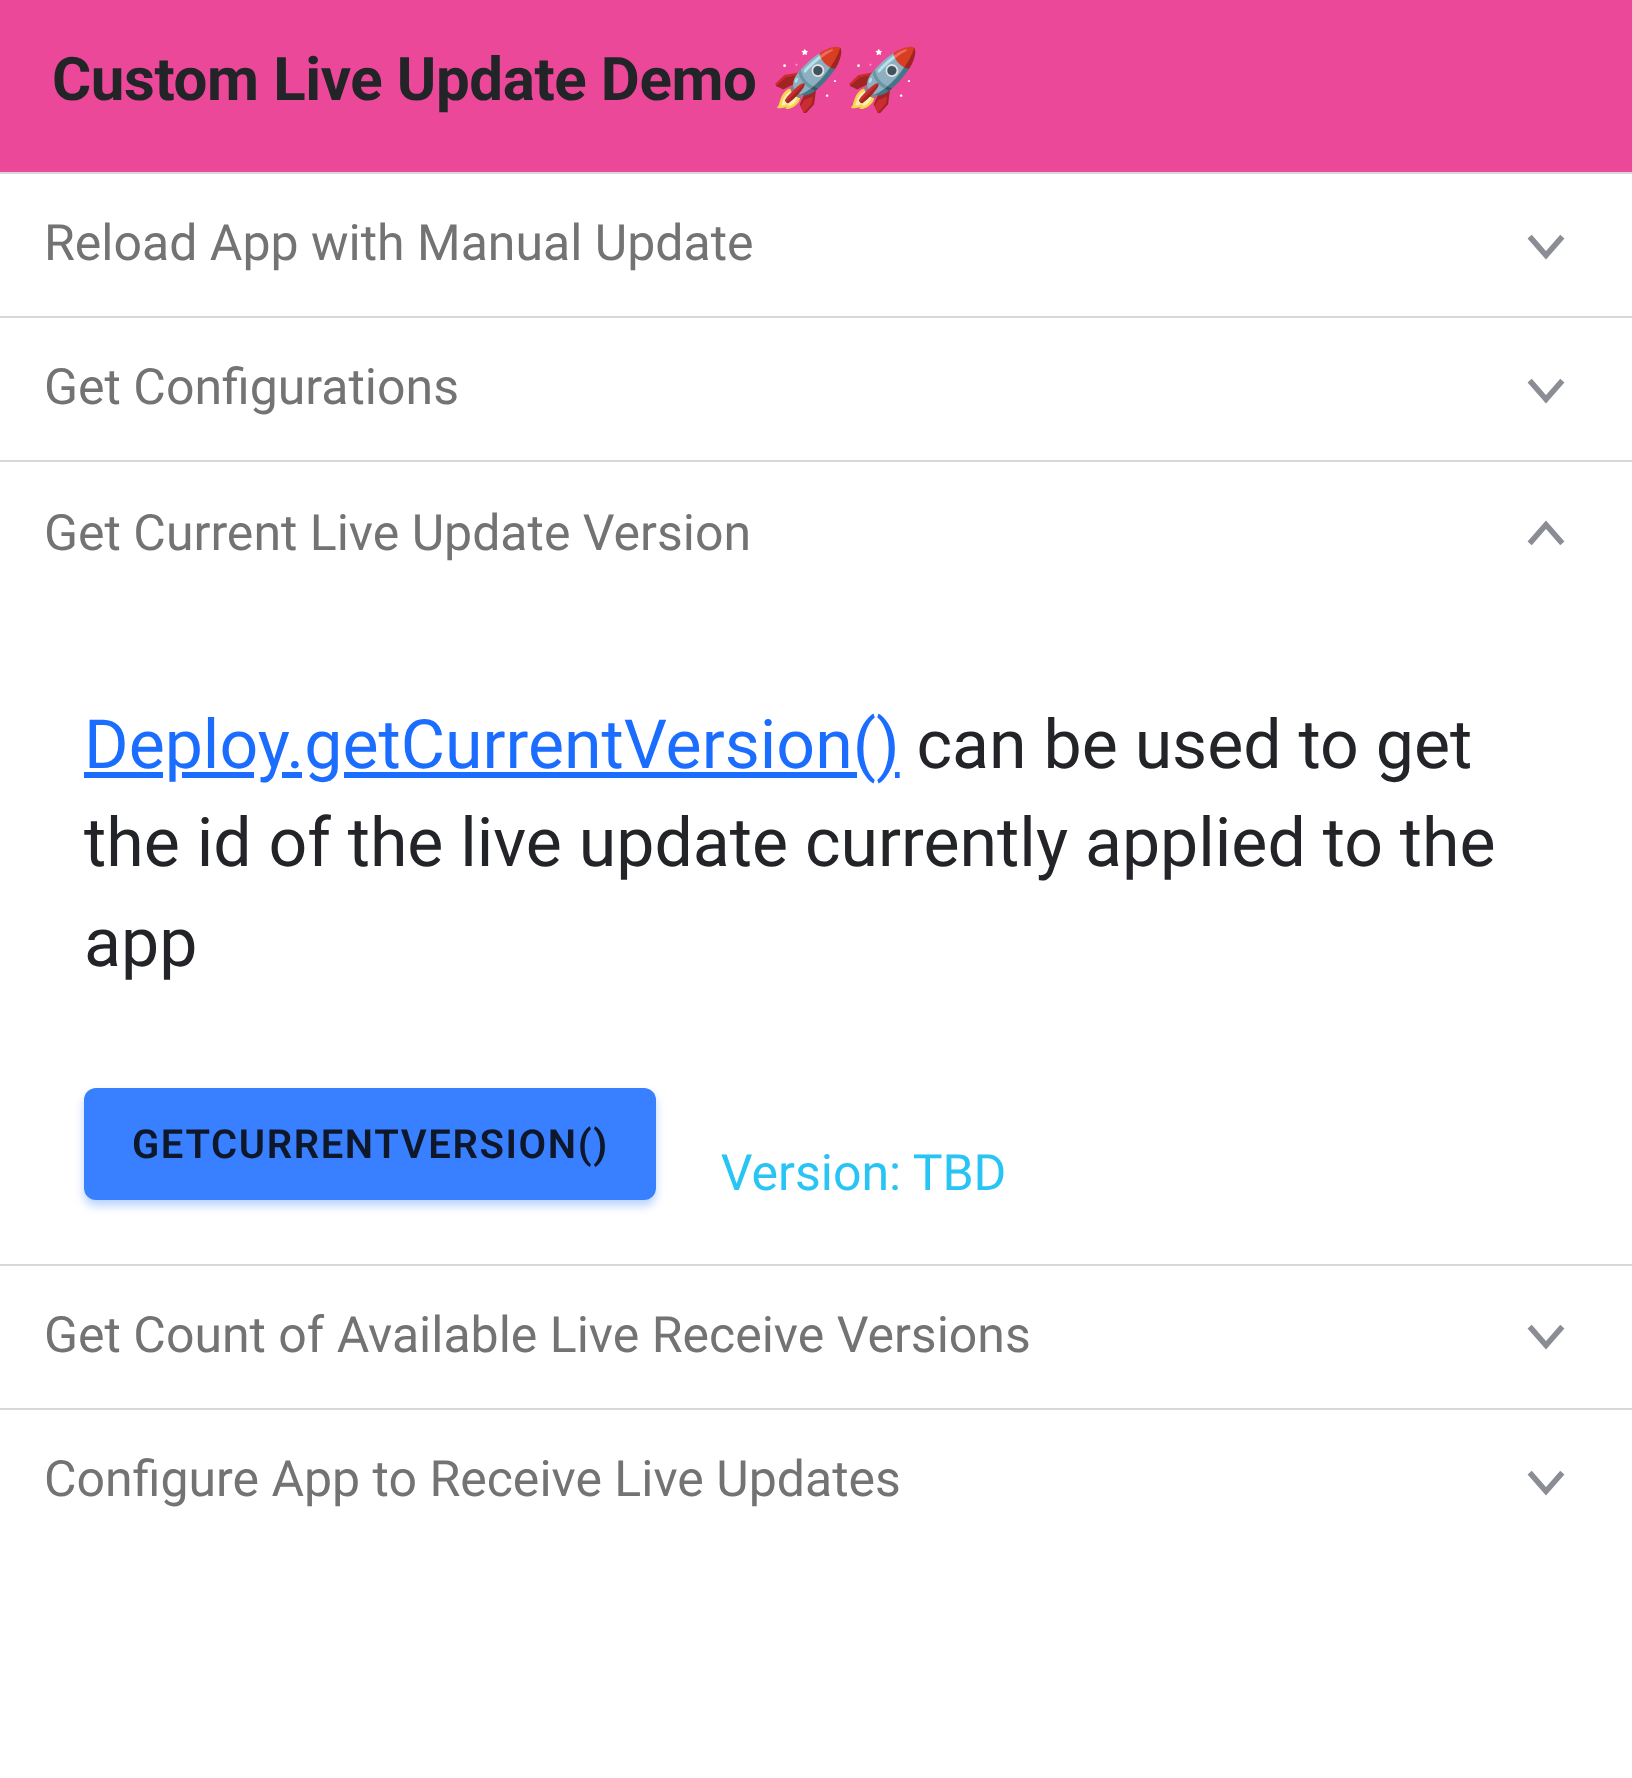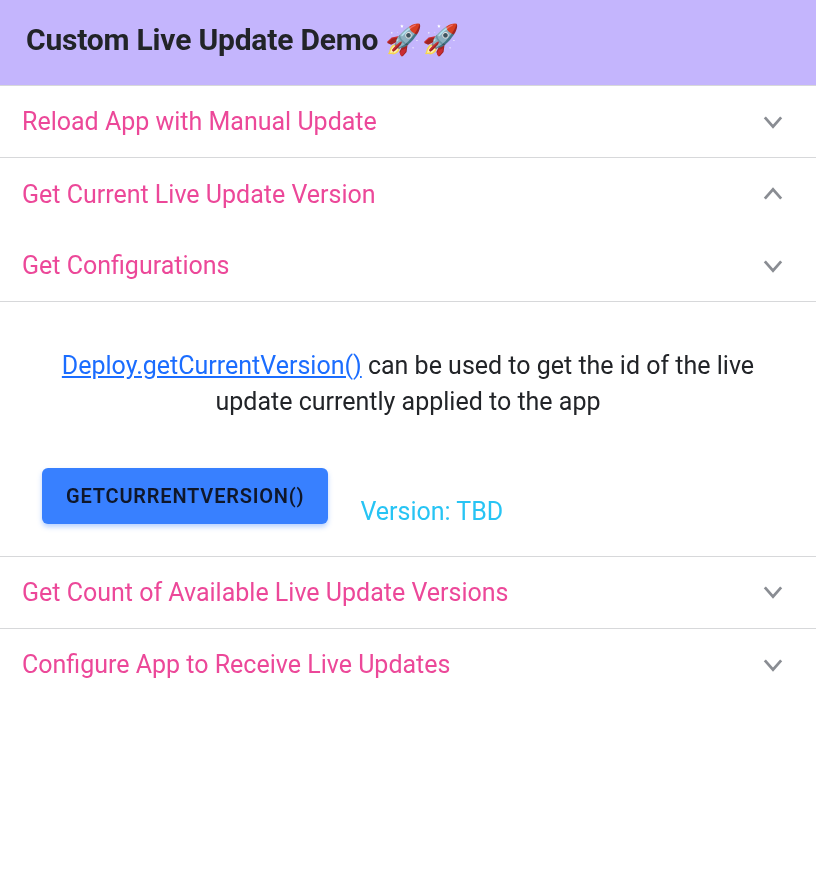--- a/index.html
+++ b/index.html
@@ -6,21 +6,21 @@
   html, body {
     margin: 0; padding: 0;
     font-family: -apple-system, BlinkMacSystemFont, "Segoe UI", Roboto, "Helvetica Neue", Arial, sans-serif;
     background: #fff;
     color: #222428;
     width: 816px;
   }
   .header {
     padding: 22px 26px 28px 26px;
     border-bottom: 1px solid #d7d8da;
-    background: #c4b5fd;
+    background: #ec4899;
   }
   .header h1 {
     margin: 0;
     font-size: 30px;
     font-weight: 700;
     color: #222428;
     letter-spacing: -0.2px;
   }
   .list { }
   .item-header {
@@ -29,38 +29,37 @@
     justify-content: space-between;
     padding: 18px 26px 18px 22px;
     border-bottom: 1px solid #d7d8da;
     cursor: pointer;
     background: #fff;
     min-height: 72px;
   }
   .item-header .title {
     font-size: 25px;
     font-weight: 400;
-    color: #ec4899;
+    color: #737373;
   }
   .chevron {
     width: 34px; height: 34px;
     display: flex; align-items: center; justify-content: center;
     color: #8a8d93;
   }
   .chevron svg { width: 28px; height: 28px; stroke: #8a8d93; stroke-width: 2.4; fill: none; }
   .panel {
     padding: 46px 42px 30px 42px;
     border-bottom: 1px solid #d7d8da;
   }
   .panel-text {
-    font-size: 25px;
+    font-size: 34px;
     line-height: 1.45;
     color: #222428;
     margin: 0;
-    text-align: center;
   }
   .panel-text a {
     color: #1b6dff;
     text-decoration: underline;
   }
   .action-row {
     margin-top: 46px;
     display: flex;
     align-items: center;
     gap: 32px;
@@ -97,50 +96,50 @@
 
   <div class="item-header">
     <span class="title">Reload App with Manual Update</span>
     <span class="chevron">
       <svg viewBox="0 0 24 24">
           <polyline points="5 8 12 16 19 8"></polyline>
         </svg>
     </span>
   </div>
 
+  <div class="item-header">
+    <span class="title">Get Configurations</span>
+    <span class="chevron">
+      <svg viewBox="0 0 24 24">
+          <polyline points="5 8 12 16 19 8"></polyline>
+        </svg>
+    </span>
+  </div>
+
   <div class="item-header" style="border-bottom:none;">
     <span class="title">Get Current Live Update Version</span>
     <span class="chevron">
       <svg viewBox="0 0 24 24">
           <polyline points="5 16 12 8 19 16"></polyline>
-        </svg>
-    </span>
-  </div>
-
-  <div class="item-header">
-    <span class="title">Get Configurations</span>
-    <span class="chevron">
-      <svg viewBox="0 0 24 24">
-          <polyline points="5 8 12 16 19 8"></polyline>
         </svg>
     </span>
   </div>
 
   <div class="panel">
     <p class="panel-text">
       <a href="#">Deploy.getCurrentVersion()</a><span> can be used to get the id of the live update currently applied to the app</span>
     </p>
     <div class="action-row">
       <button class="btn">getCurrentVersion()</button>
       <span class="version-label">Version: TBD</span>
     </div>
   </div>
 
   <div class="item-header">
-    <span class="title">Get Count of Available Live Update Versions</span>
+    <span class="title">Get Count of Available Live Receive Versions</span>
     <span class="chevron">
       <svg viewBox="0 0 24 24">
           <polyline points="5 8 12 16 19 8"></polyline>
         </svg>
     </span>
   </div>
 
   <div class="item-header" style="border-bottom:none;">
     <span class="title">Configure App to Receive Live Updates</span>
     <span class="chevron">

